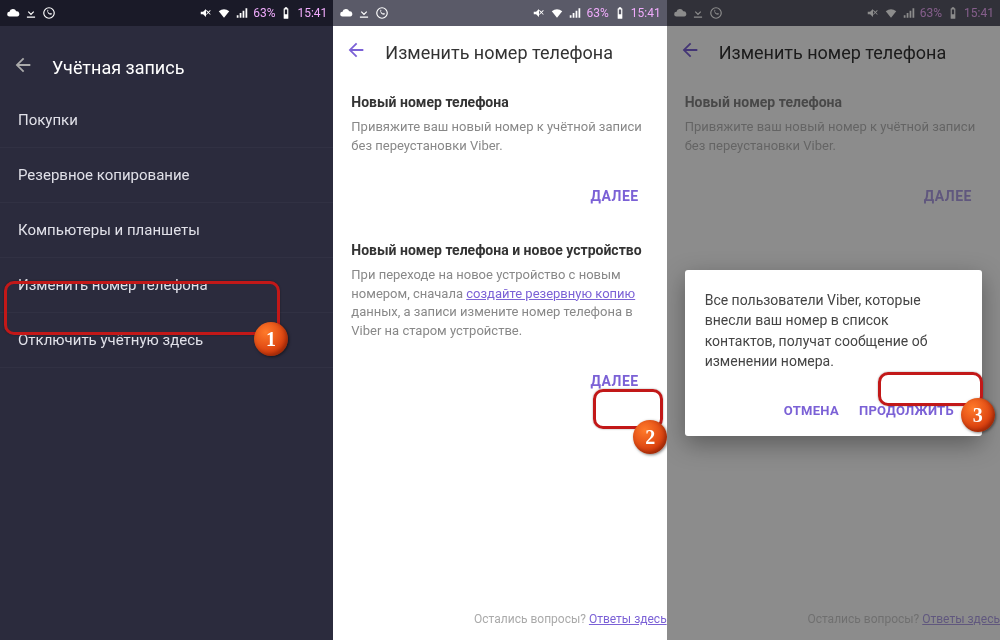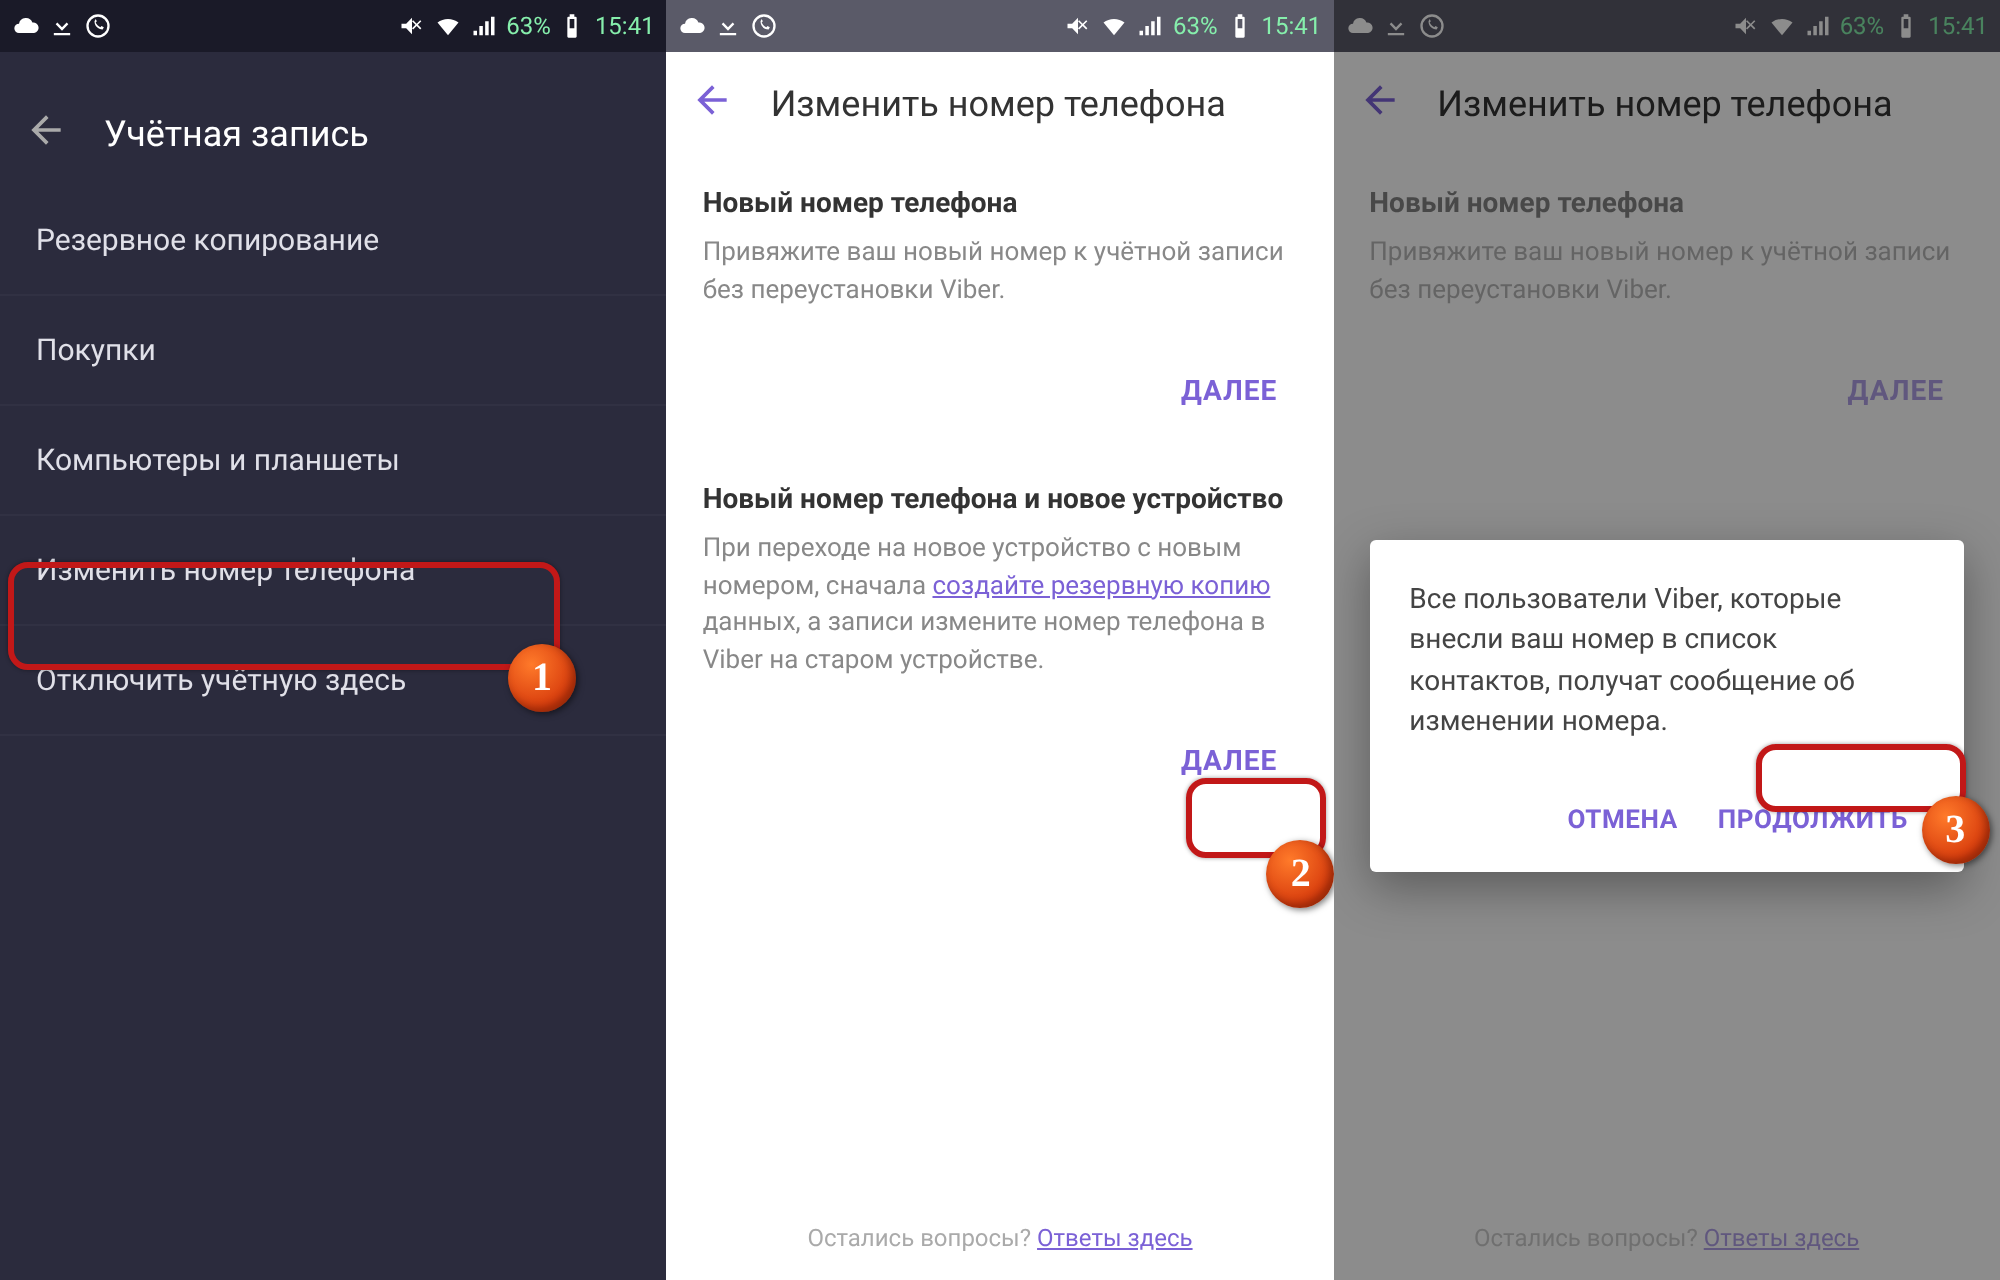--- a/index.html
+++ b/index.html
@@ -2,21 +2,21 @@
 <html><head>
   <meta charset="utf-8">
   <style>
     * { margin: 0; padding: 0; box-sizing: border-box; font-family: Roboto, Arial, sans-serif; }
     body { background: #fff; display: flex; width: 1000px; height: 640px; }
     .screen { width: 333.33px; height: 640px; position: relative; overflow: hidden; }
     .screen1 { background: #2b2b3d; color: #fff; }
     .screen2 { background: #fff; color: #333; }
     .screen3 { background: #fff; color: #333; }
 
-    .statusbar { height: 26px; background: rgba(0,0,0,0.15); display: flex; align-items: center; justify-content: space-between; padding: 0 6px; font-size: 12px; color: #86efac; }
+    .statusbar { height: 26px; background: rgba(0,0,0,0.15); display: flex; align-items: center; justify-content: space-between; padding: 0 6px; font-size: 12px; color: #f0abfc; }
     .screen1 .statusbar { background: #1a1a28; }
     .screen2 .statusbar { background: #5a5a68; }
     .screen3 .statusbar { background: #5a5a68; }
     .sb-left, .sb-right { display: flex; align-items: center; gap: 4px; }
     .sb-icon { width: 14px; height: 14px; display: inline-flex; align-items: center; justify-content: center; }
     .sb-icon svg { width: 14px; height: 14px; fill: #fff; }
 
     .appbar { height: 52px; display: flex; align-items: center; padding: 0 12px; gap: 18px; }
     .screen1 .appbar { background: #2b2b3d; color: #fff; margin-top: 15px; }
     .screen2 .appbar { background: #fff; color: #333; }
@@ -28,21 +28,21 @@
 
     .list-item { padding: 18px 18px; font-size: 15px; color: #e0e0e8; border-bottom: 1px solid rgba(255,255,255,0.03); }
 
     .section { padding: 16px 18px; }
     .section-title { font-size: 14px; font-weight: 700; color: #333; margin-bottom: 8px; }
     .section-desc { font-size: 13px; color: #888; line-height: 1.45; }
     .section-desc a { color: #7b61d6; text-decoration: underline; }
     .action-row { text-align: right; padding: 8px 18px 14px; }
     .action-btn { color: #7b61d6; font-size: 14px; font-weight: 700; letter-spacing: 0.5px; background: none; border: none; padding: 8px 10px; }
 
-    .footer-q { position: absolute; bottom: 14px; left: 0; right: 0; text-align: center; font-size: 12px; color: #aaa; }
+    .footer-q { position: absolute; bottom: 14px; left: 0; right: 0; text-align: right; font-size: 12px; color: #aaa; }
     .footer-q a { color: #7b61d6; text-decoration: underline; }
 
     .dim-overlay { position: absolute; inset: 0; background: rgba(0,0,0,0.45); }
     .dialog { position: absolute; left: 18px; right: 18px; top: 270px; background: #fff; border-radius: 3px; box-shadow: 0 8px 24px rgba(0,0,0,0.35); padding: 20px 20px 10px; }
     .dialog-text { font-size: 14px; color: #444; line-height: 1.45; margin-bottom: 24px; }
     .dialog-actions { text-align: right; }
     .dialog-btn { background: none; border: none; color: #7b61d6; font-size: 13px; font-weight: 700; padding: 8px 8px; letter-spacing: 0.3px; }
 
     .callout { position: absolute; border: 3px solid #c21818; border-radius: 10px; pointer-events: none; box-shadow: 0 0 2px rgba(0,0,0,0.4); }
     .badge { position: absolute; width: 34px; height: 34px; border-radius: 50%; background: radial-gradient(circle at 35% 30%, #ff7a2a, #d63a0c 70%); color: #fff; font-weight: 900; font-size: 20px; display: flex; align-items: center; justify-content: center; box-shadow: inset -2px -2px 4px rgba(0,0,0,0.3), 1px 1px 3px rgba(0,0,0,0.5); font-family: Georgia, serif; pointer-events: none; }
@@ -96,22 +96,22 @@
         </span>
       <span>15:41</span>
     </div>
   </div>
   <div class="appbar">
     <span class="back-arrow"><svg viewBox="0 0 24 24">
           <path d="M20 11H7.8l5.6-5.6L12 4l-8 8 8 8 1.4-1.4L7.8 13H20z"></path>
         </svg></span>
     <span class="appbar-title">Учётная запись</span>
   </div>
+  <div class="list-item">Покупки</div>
   <div class="list-item">Резервное копирование</div>
-  <div class="list-item">Покупки</div>
   <div class="list-item">Компьютеры и планшеты</div>
   <div class="list-item">Изменить номер телефона</div>
   <div class="list-item">Отключить учётную здесь</div>
 
   <div class="callout" style="left:4px; top:281px; width:276px; height:54px;"></div>
   <div class="badge" style="left:254px; top:322px;">1</div>
 </div>
 
 <div class="screen screen2">
   <div class="statusbar">

